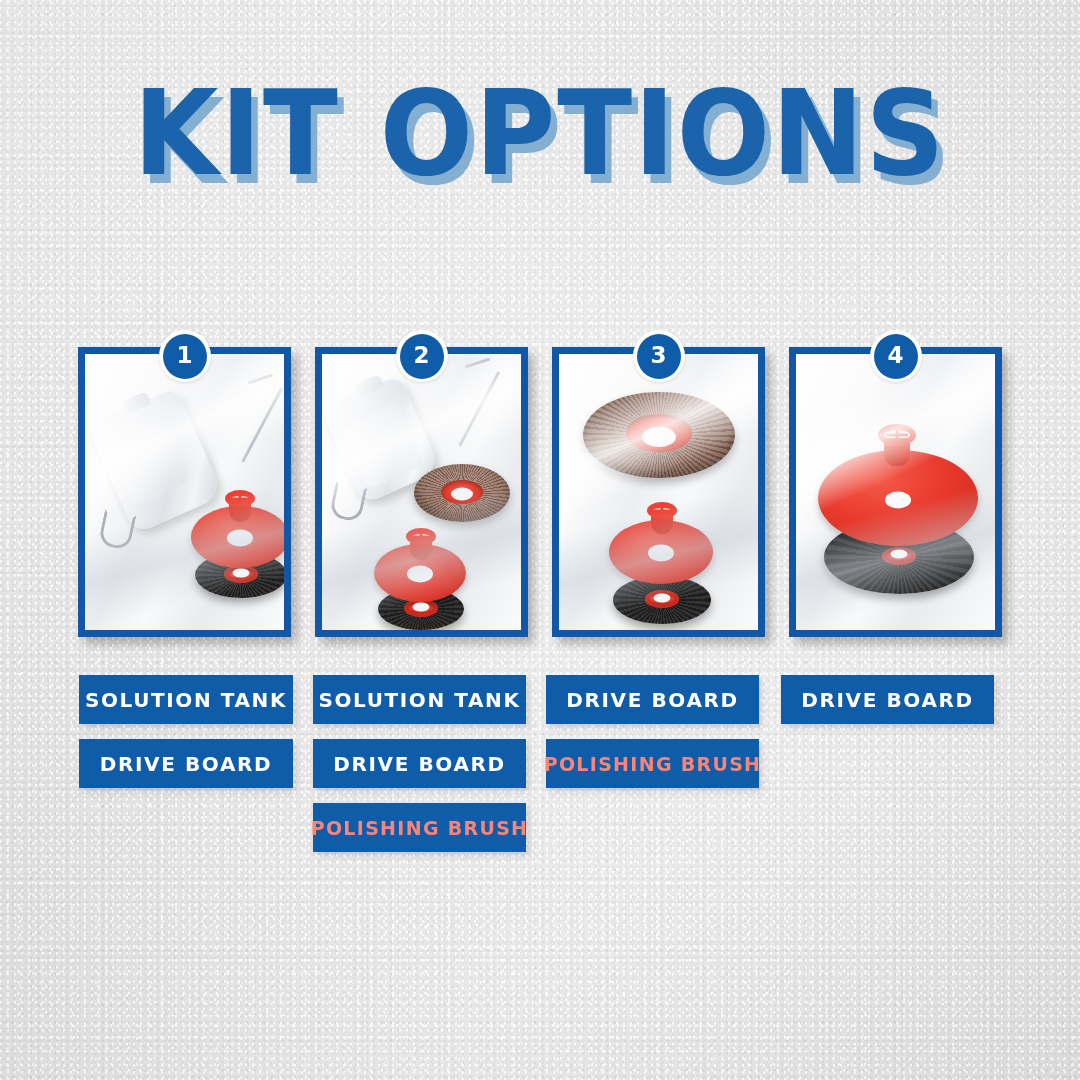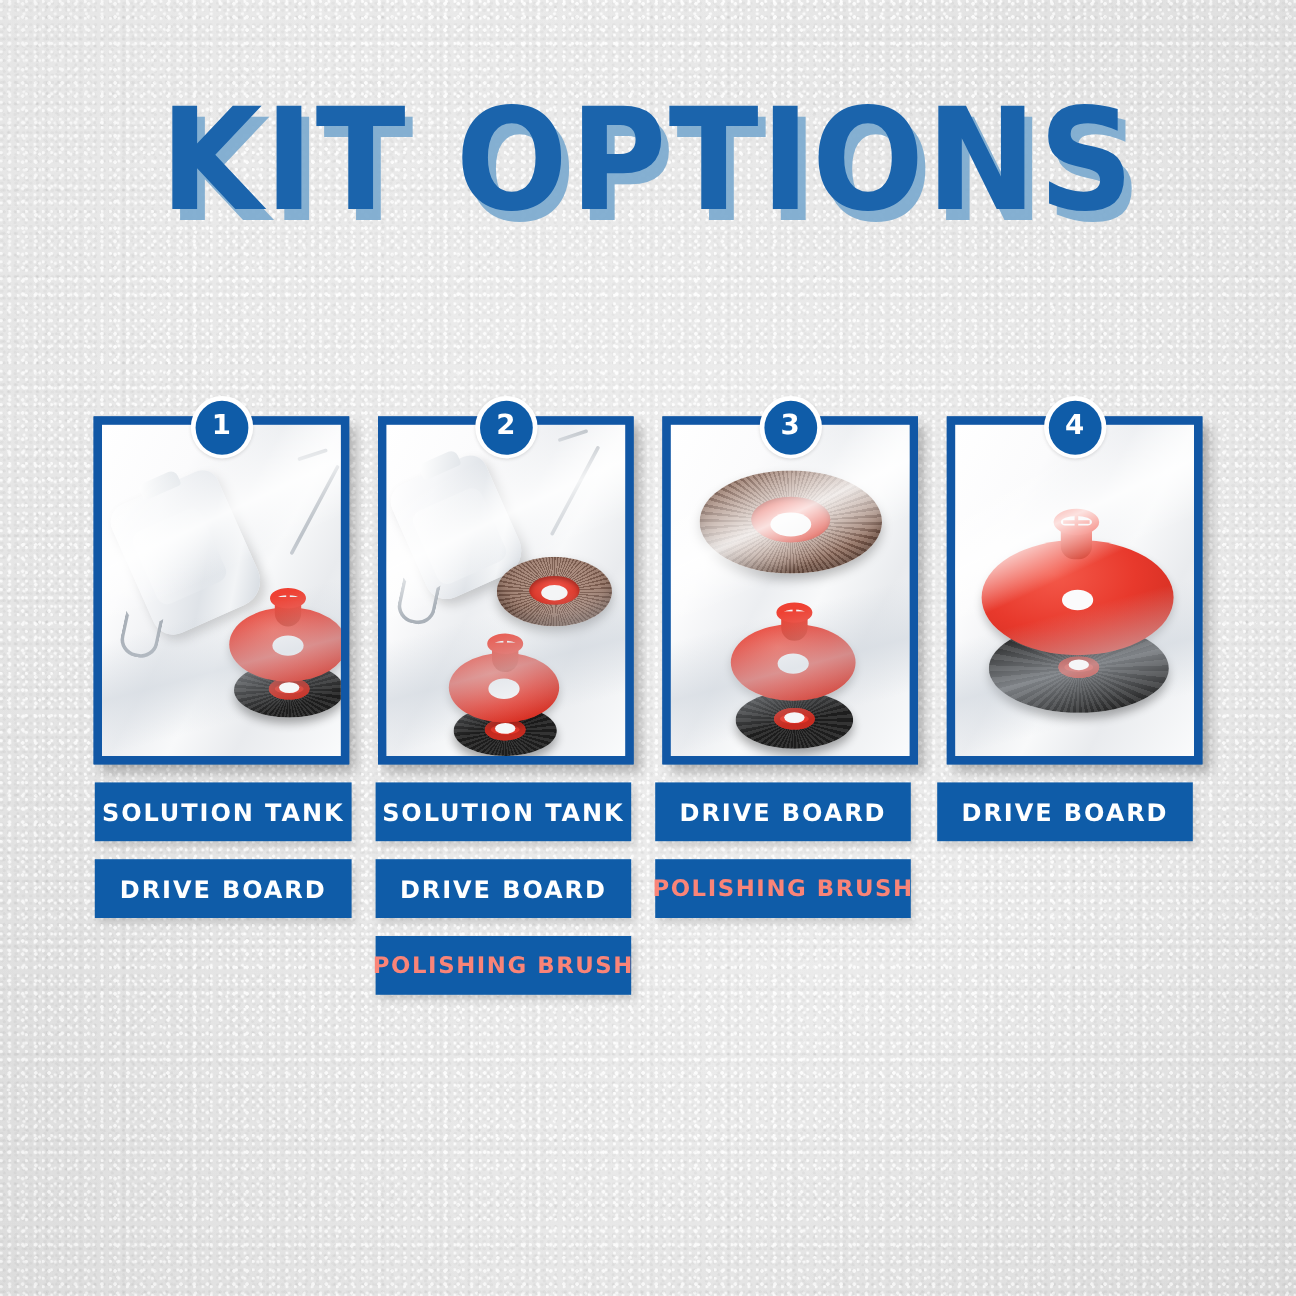--- a/index.html
+++ b/index.html
@@ -201,21 +201,21 @@
     background:radial-gradient(ellipse at 50% 40%,#f2564a,#cf2c1f);
     box-shadow:inset 0 2px 4px rgba(0,0,0,.3);
   }
   .polish-hole{
     position:absolute;left:50%;top:52%;transform:translate(-50%,-50%);
     border-radius:50%;
     background:#f4f5f6;
   }
 
   
-  .labels{position:absolute;}
+  .labels{position:absolute;margin-top:23px;}
   .label-bar{
     background:#0f5ca8;
     color:#ffffff;
     height:49px;
     display:flex;align-items:center;justify-content:center;
     font-family:"DejaVu Sans","Liberation Sans",sans-serif;
     font-weight:bold;
     font-size:20px;
     letter-spacing:1.6px;
     text-transform:uppercase;

